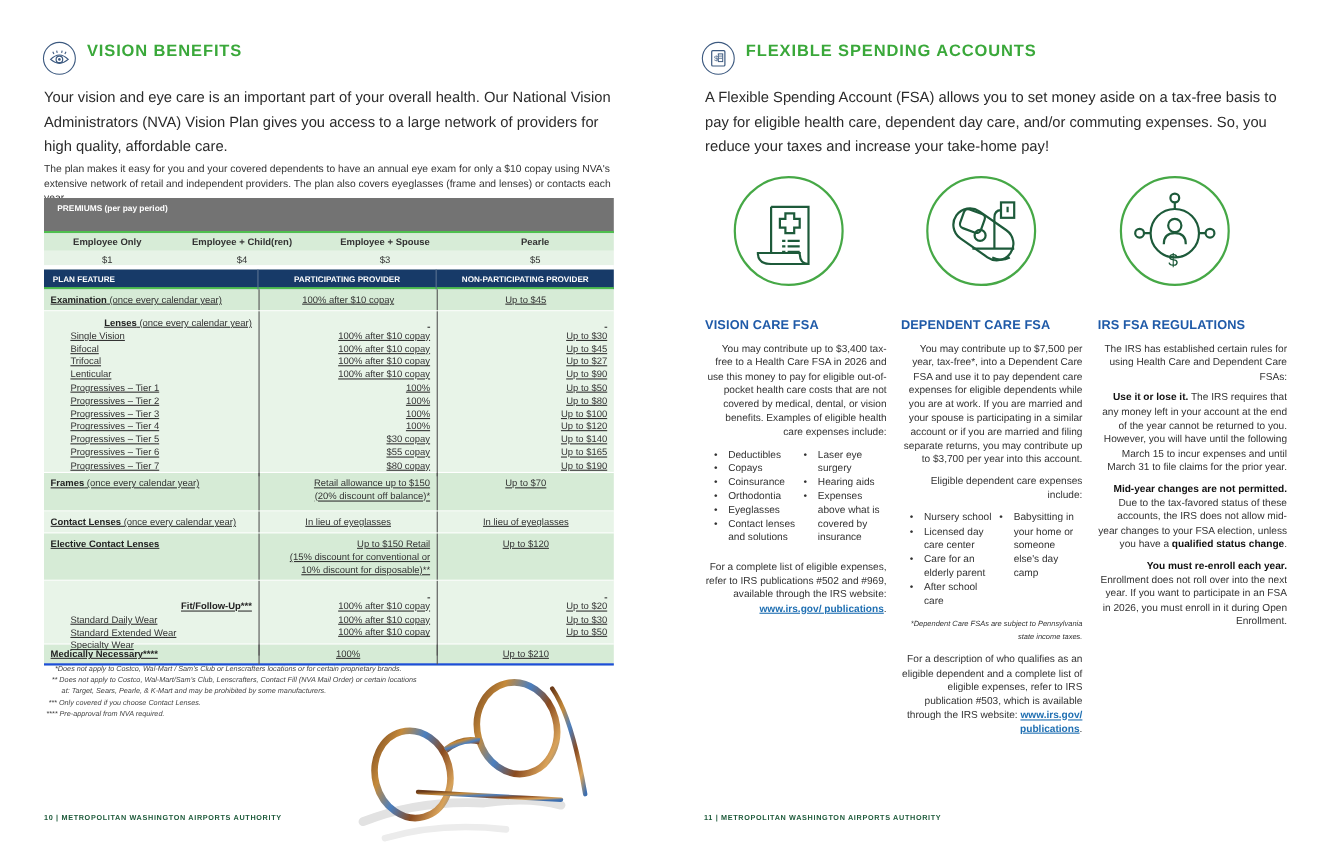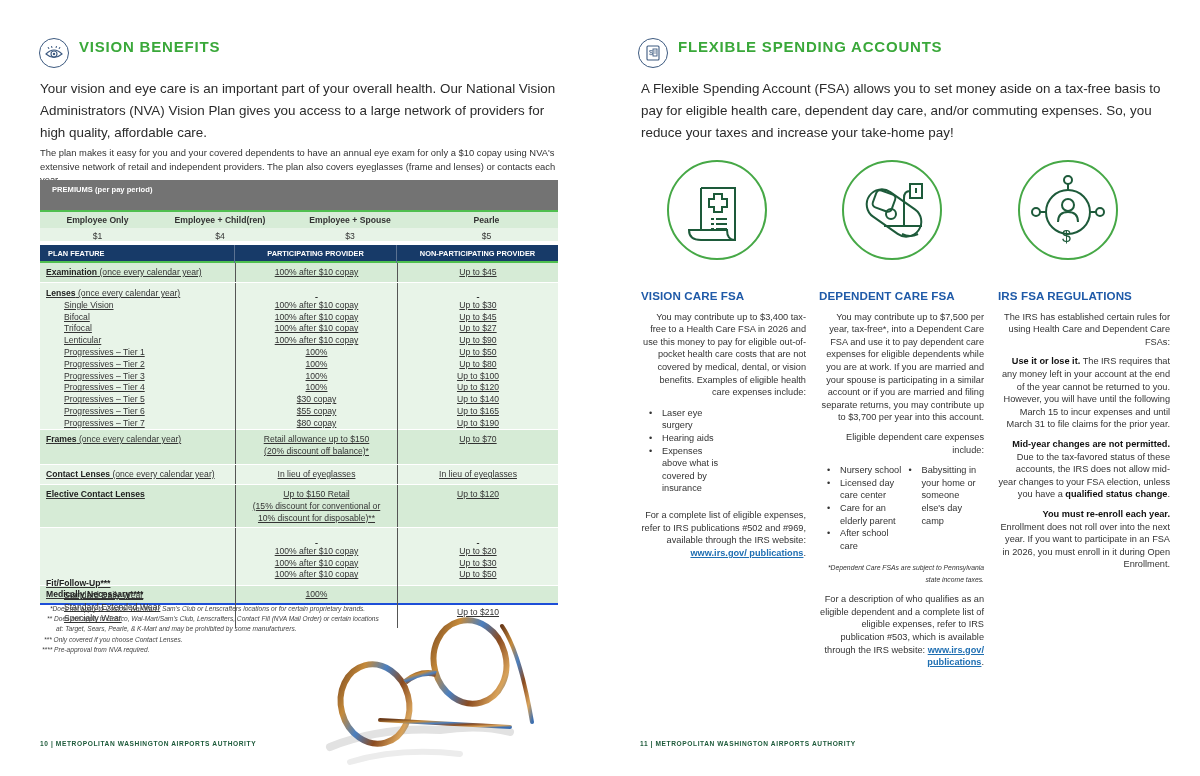--- a/index.html
+++ b/index.html
@@ -28,21 +28,21 @@
   .feat-head div:last-child { border-right: none; }
   .feat-head .c1 { padding-left: 8px; }
   .feat-head .c2, .feat-head .c3 { text-align: center; }
   .frow { display: grid; grid-template-columns: 195px 162px 161px; border-bottom: 1px solid #ffffff; text-decoration: underline; }
   .frow.alt { background: #d6ebd6; }
   .frow.base { background: #e8f4e8; }
   .frow > div { padding: 3px 6px; line-height: 11.8px; }
   .frow > .c2, .frow > .c3 { text-align: center; border-left: 1px solid #555; }
   .frow b { font-weight: bold; color: #222; }
   .sub { padding-left: 18px; display: block; }
-  .subline { display: block; }
+  .subline { display: block; text-align: right; }
 
   .footnotes { position: absolute; left: 42px; top: 604px; font-size: 6.6px; font-style: italic; line-height: 10.2px; color: #444; }
 
   .glasses { position: absolute; left: 320px; top: 612px; width: 230px; height: 160px; }
 
   .footer { position: absolute; top: 740px; font-size: 6.6px; font-weight: bold; letter-spacing: 0.6px; color: #1d5a3a; }
 
   
   .fsa-circles { position: absolute; left: 37px; top: 160px; width: 500px; height: 100px; }
   .fsa-circle { position: absolute; top: 0; width: 100px; height: 100px; border: 2px solid #46a846; border-radius: 50%; }
@@ -167,21 +167,21 @@
       <div class="c1" style="padding-top:4px;"><b>Elective Contact Lenses</b></div>
       <div class="c2" style="padding-top:4px;">
         <span class="subline">Up to $150 Retail</span>
         <span class="subline">(15% discount for conventional or</span>
         <span class="subline">10% discount for disposable)**</span>
       </div>
       <div class="c3" style="padding-top:4px;">Up to $120</div>
     </div>
 
     <div class="frow base" style="height:58px;">
-      <div class="c1" id="fit-names" style="padding-top:6px;margin-top:44px;">
+      <div class="c1" id="fit-names" style="padding-top:18px;">
         <span class="subline"><b>Fit/Follow-Up***</b></span>
       <span class="sub">Standard Daily Wear</span>
           <span class="sub">Standard Extended Wear</span>
           <span class="sub">Specialty Wear</span>
         </div>
       <div class="c2" id="fit-part" style="padding-top:6px;">
           <span class="subline">&nbsp;</span>
           <span class="subline">100% after $10 copay</span>
           <span class="subline">100% after $10 copay</span>
           <span class="subline">100% after $10 copay</span>
@@ -190,21 +190,21 @@
           <span class="subline">&nbsp;</span>
           <span class="subline">Up to $20</span>
           <span class="subline">Up to $30</span>
           <span class="subline">Up to $50</span>
         </div>
     </div>
 
     <div class="frow alt" style="height:19px; border-bottom:2px solid #1d4ed8;">
       <div class="c1" style="padding-top:3px;"><b>Medically Necessary****</b></div>
       <div class="c2" style="padding-top:3px;">100%</div>
-      <div class="c3" style="padding-top:21px;">Up to $210</div>
+      <div class="c3" style="padding-top:3px;">Up to $210</div>
     </div>
   </div>
 
   <div class="footnotes">
     <div style="padding-left:8px;">*Does not apply to Costco, Wal-Mart / Sam's Club or Lenscrafters locations or for certain proprietary brands.</div>
     <div style="padding-left:5px;">** Does not apply to Costco, Wal-Mart/Sam's Club, Lenscrafters, Contact Fill (NVA Mail Order) or certain locations</div>
     <div style="padding-left:14px;">at: Target, Sears, Pearle, &amp; K-Mart and may be prohibited by some manufacturers.</div>
     <div style="padding-left:2px;">*** Only covered if you choose Contact Lenses.</div>
     <div>**** Pre-approval from NVA required.</div>
   </div>
@@ -284,20 +284,28 @@
         <path d="M38 60 Q38 50 48 50 Q58 50 58 60" fill="none" stroke="#1d5a3a" stroke-width="2"></path>
         <text x="42" y="80" font-size="16" fill="#1d5a3a" font-family="Liberation Sans, sans-serif">$</text>
       </svg>
     </div>
   </div>
 
   <div class="col" style="left:41px; width:165px;">
     <h3>VISION CARE FSA</h3>
     <p>You may contribute up to $3,400 tax-free to a Health Care FSA in 2026 and use this money to pay for eligible out-of-pocket health care costs that are not covered by medical, dental, or vision benefits. Examples of eligible health care expenses include:</p>
     <div class="bullets">
+      <ul id="hc-left">
+          <li>Deductibles</li>
+          <li>Copays</li>
+          <li>Coinsurance</li>
+          <li>Orthodontia</li>
+          <li>Eyeglasses</li>
+          <li>Contact lenses and solutions</li>
+        </ul>
       <ul id="hc-right">
           <li>Laser eye surgery</li>
           <li>Hearing aids</li>
           <li>Expenses above what is covered by insurance</li>
         </ul>
     </div>
     <p style="margin-top:14px;"><span>For a complete list of eligible expenses, refer to IRS publications #502 and #969, available through the IRS website: </span><a>www.irs.gov/ publications</a><span>.</span></p>
   </div>
 
   <div class="col" style="left:219px; width:165px;">

